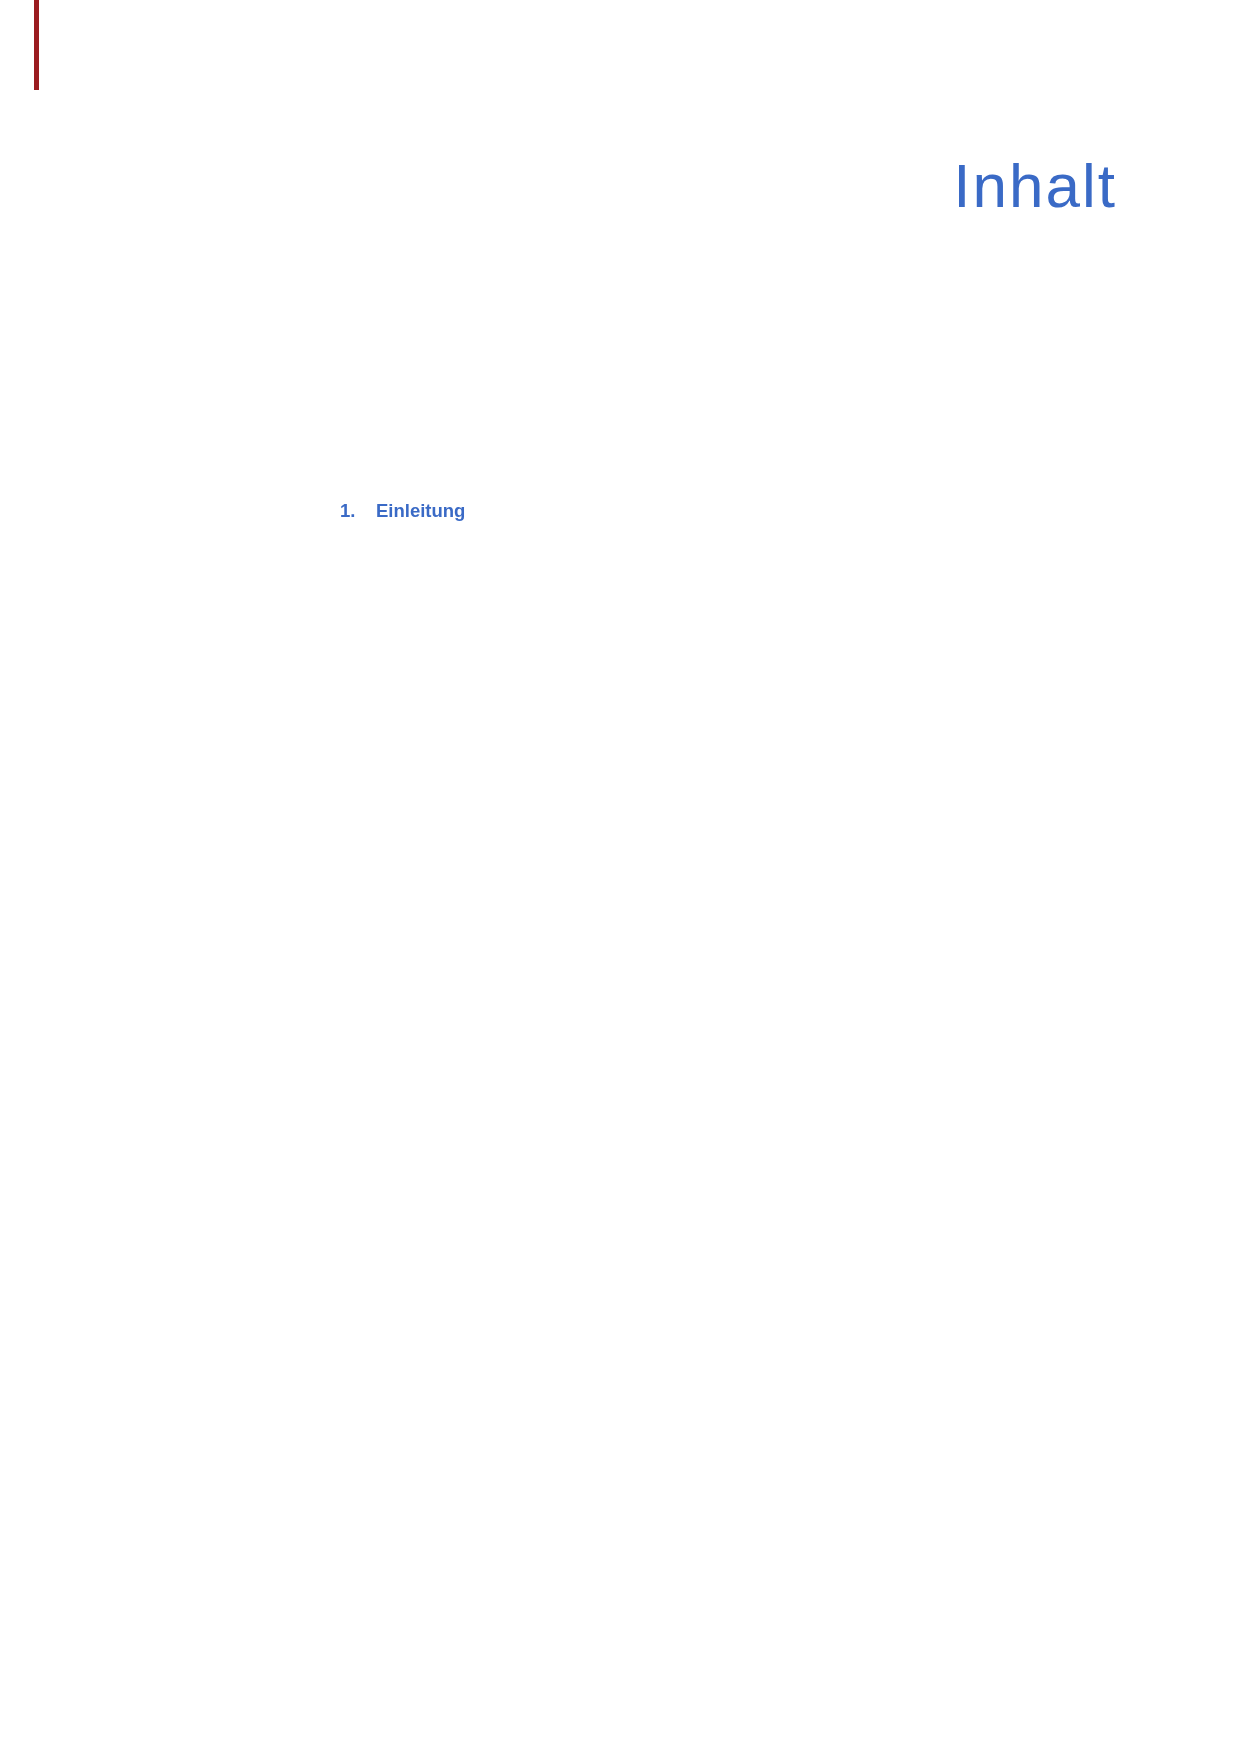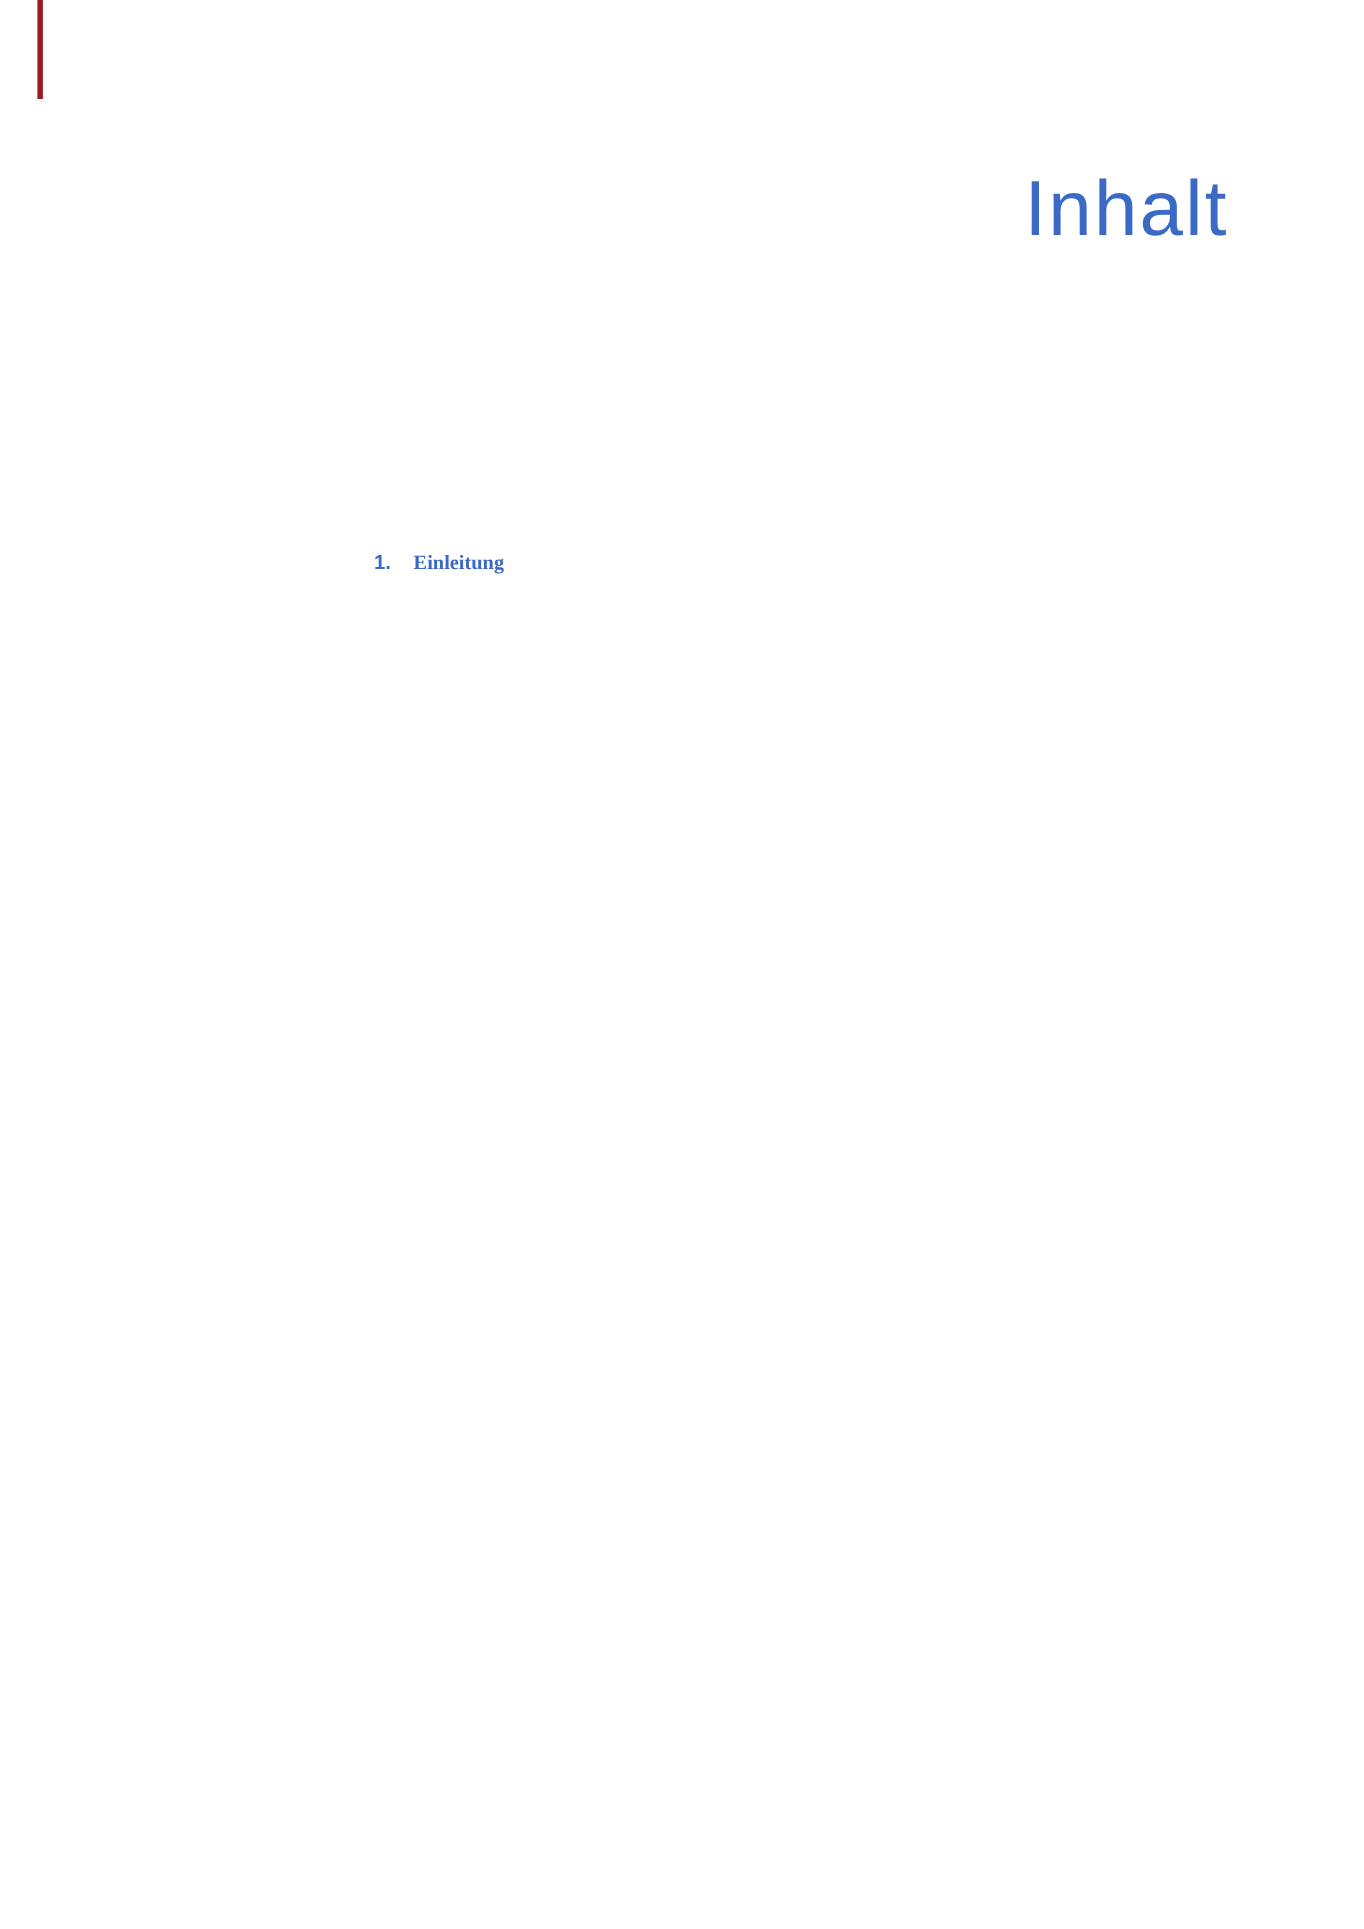--- a/index.html
+++ b/index.html
@@ -9,33 +9,33 @@
     background:#ffffff;
     font-family:"Liberation Sans","DejaVu Sans",sans-serif;
     overflow:hidden;
   }
   .edge-mark{
     position:absolute;left:34px;top:0;
     width:5px;height:90px;
   }
   .doc-title{
     position:absolute;top:152px;right:123px;
-    font-size:71px;font-weight:300;
+    font-size:62px;font-weight:300;
     letter-spacing:2px;line-height:1.1;
   }
   .toc{
     position:absolute;left:340px;right:123px;top:482px;
   }
   .row{
     display:flex;align-items:baseline;
     line-height:28px;min-height:28px;
     font-size:18.5px;color:#1a1a1a;
   }
   .row .num{flex:0 0 auto;}
-  .row .title{flex:0 1 auto;white-space:nowrap;font-family:Liberation Serif, serif;}
+  .row .title{flex:0 1 auto;white-space:nowrap;}
   .row .page{margin-left:auto;flex:0 0 auto;text-align:right;padding-left:12px;}
   .row.main{margin-top:15px;font-weight:bold;}
   .row.main .num{width:36px;}
 </style>
 </head>
 <body>
 
 <div class="page">
   <div class="edge-mark" style="background: rgb(155, 28, 32);"></div>
   <h1 class="doc-title" style="margin: 0px; color: rgb(58, 106, 198);">Inhalt</h1>

